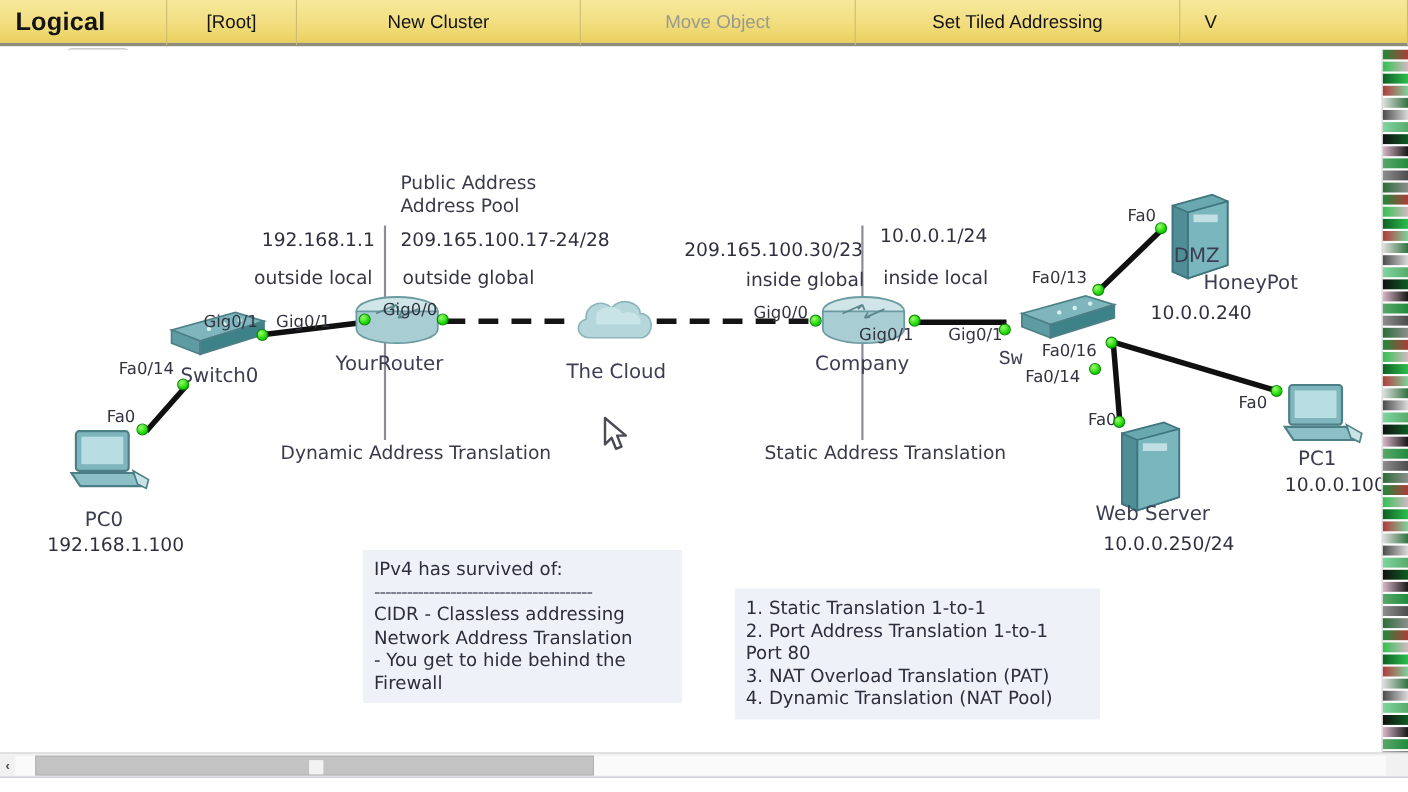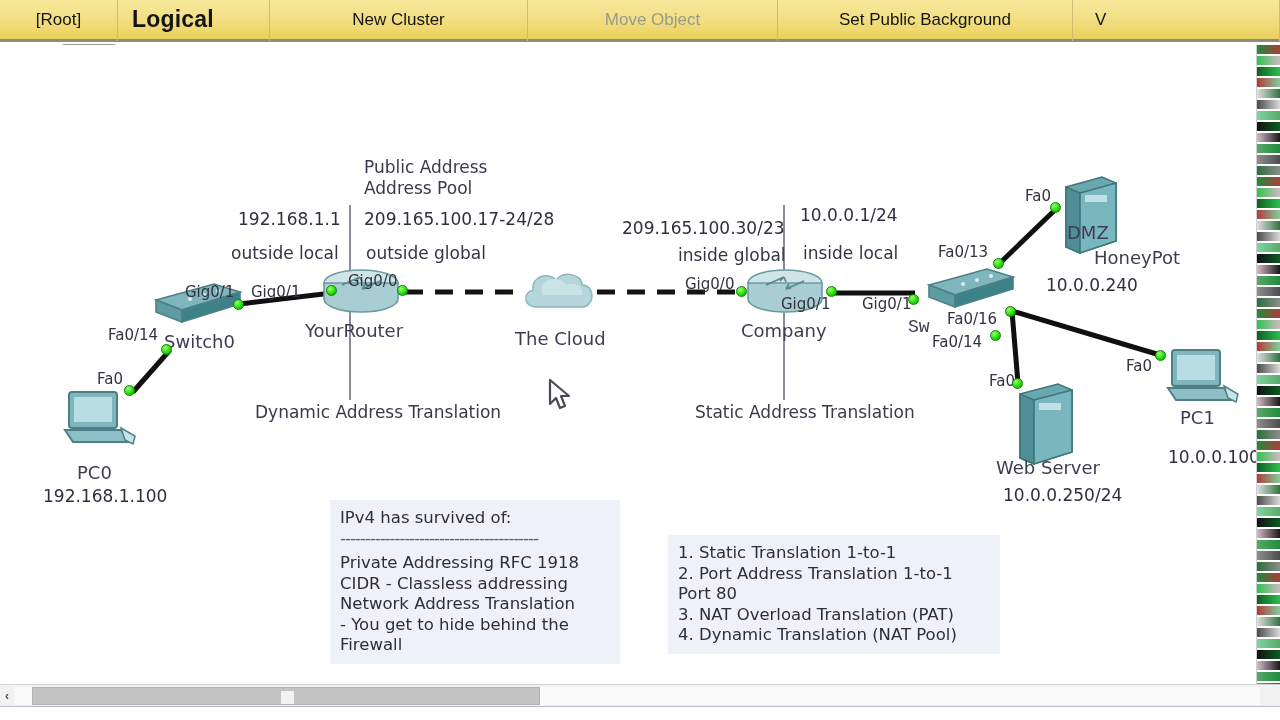--- a/index.html
+++ b/index.html
@@ -121,25 +121,25 @@
   svg.wires { position: absolute; left: 0; top: 0; width: 1256px; height: 640px; }
 
   .cursor { position: absolute; z-index: 20; }
 </style>
 </head>
 <body>
 
 <div id="app">
 
   <div class="toolbar">
+    <div class="tb-cell tb-view">Logical</div>
     <div class="tb-cell tb-root">[Root]</div>
-    <div class="tb-cell tb-view">Logical</div>
     <div class="tb-cell tb-cluster">New Cluster</div>
     <div class="tb-cell tb-move">Move Object</div>
-    <div class="tb-cell tb-tiled">Set Public Background</div>
+    <div class="tb-cell tb-tiled">Set Tiled Addressing</div>
     <div class="tb-cell tb-view2">V</div>
   </div>
 
   <div class="view-icons">
     <div class="vi-phys"></div>
     <div class="vi-log">
       <svg width="60" height="52" viewBox="0 0 60 52">
         <line x1="26" y1="14" x2="13" y2="30" stroke="#6b6b4e" stroke-width="2.5"></line>
         <line x1="26" y1="14" x2="38" y2="38" stroke="#6b6b4e" stroke-width="2.5"></line>
         <circle cx="26" cy="13" r="7" fill="#fffdf0" stroke="#6b6b4e" stroke-width="2.5"></circle>
@@ -312,26 +312,25 @@
       <svg width="78" height="64" viewBox="0 0 78 64">
         <rect x="6" y="2" width="48" height="36" rx="3" fill="#7fb6bd" stroke="#4d8086" stroke-width="2"></rect>
         <rect x="11" y="7" width="38" height="25" fill="#b8dde2"></rect>
         <path d="M2 40 L58 40 L66 52 L10 52 Z" fill="#8cc0c6" stroke="#4d8086" stroke-width="2"></path>
         <path d="M58 38 L72 46 L70 54 L62 50 Z" fill="#c9e3e6" stroke="#4d8086" stroke-width="1.5"></path>
       </svg>
     </div>
     <div class="port-dot" style="left:1155px; top:305px;"></div>
     <div class="lbl lbl-port" style="left:1126px; top:312px;">Fa0</div>
     <div class="lbl lbl-name" style="left:1180px; top:362px;">PC1</div>
-    <div class="lbl lbl-ip" style="left:1168px; top:402px;">10.0.0.100</div>
+    <div class="lbl lbl-ip" style="left:1168px; top:386px;">10.0.0.100</div>
 
     <div class="note" style="left:330px; top:455px; width:290px;">
       <div>IPv4 has survived of:</div>
       <div class="rule">----------------------------------------</div>
-      <div style="margin-top:4px;">Private Addressing RFC 1918</div>
       <div>CIDR - Classless addressing</div>
       <div>Network Address Translation</div>
       <div> - You get to hide behind the Firewall</div>
     </div>
 
     <div class="note" style="left:668px; top:490px; width:332px;">
       <div>1. Static Translation 1-to-1</div>
       <div>2. Port Address Translation 1-to-1 Port 80</div>
       <div>3. NAT Overload Translation (PAT)</div>
       <div>4. Dynamic Translation (NAT Pool)</div>

